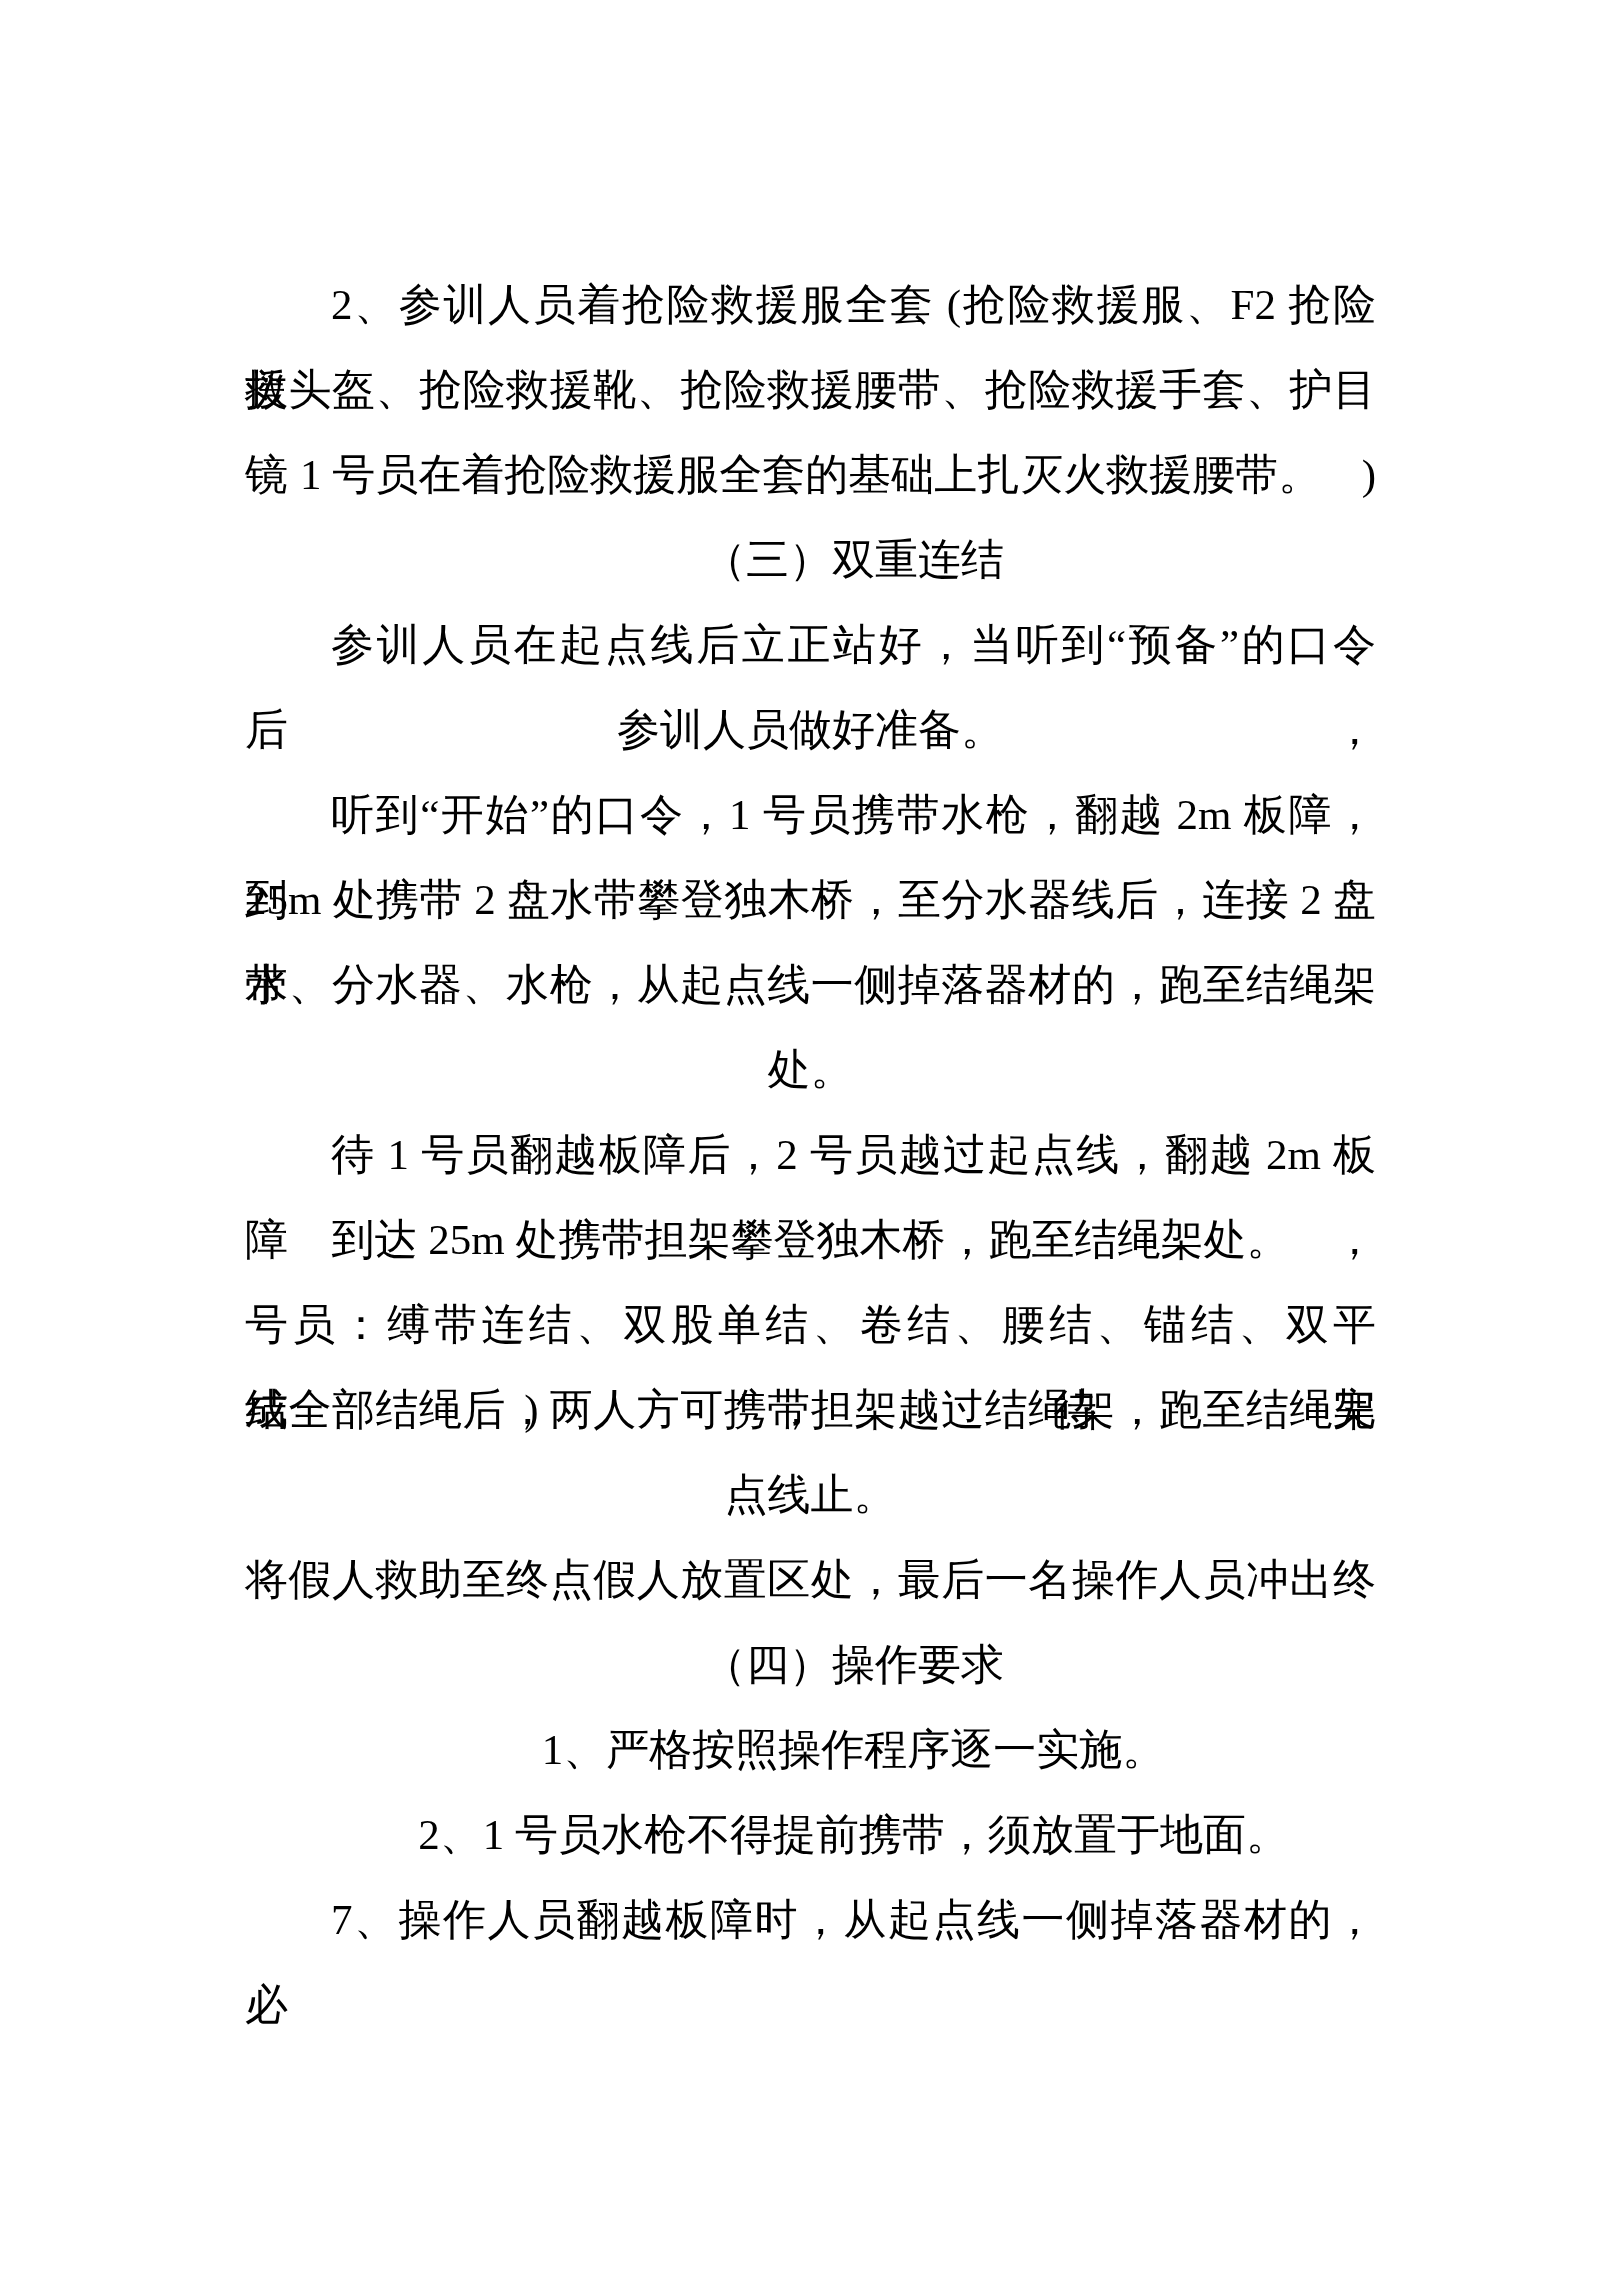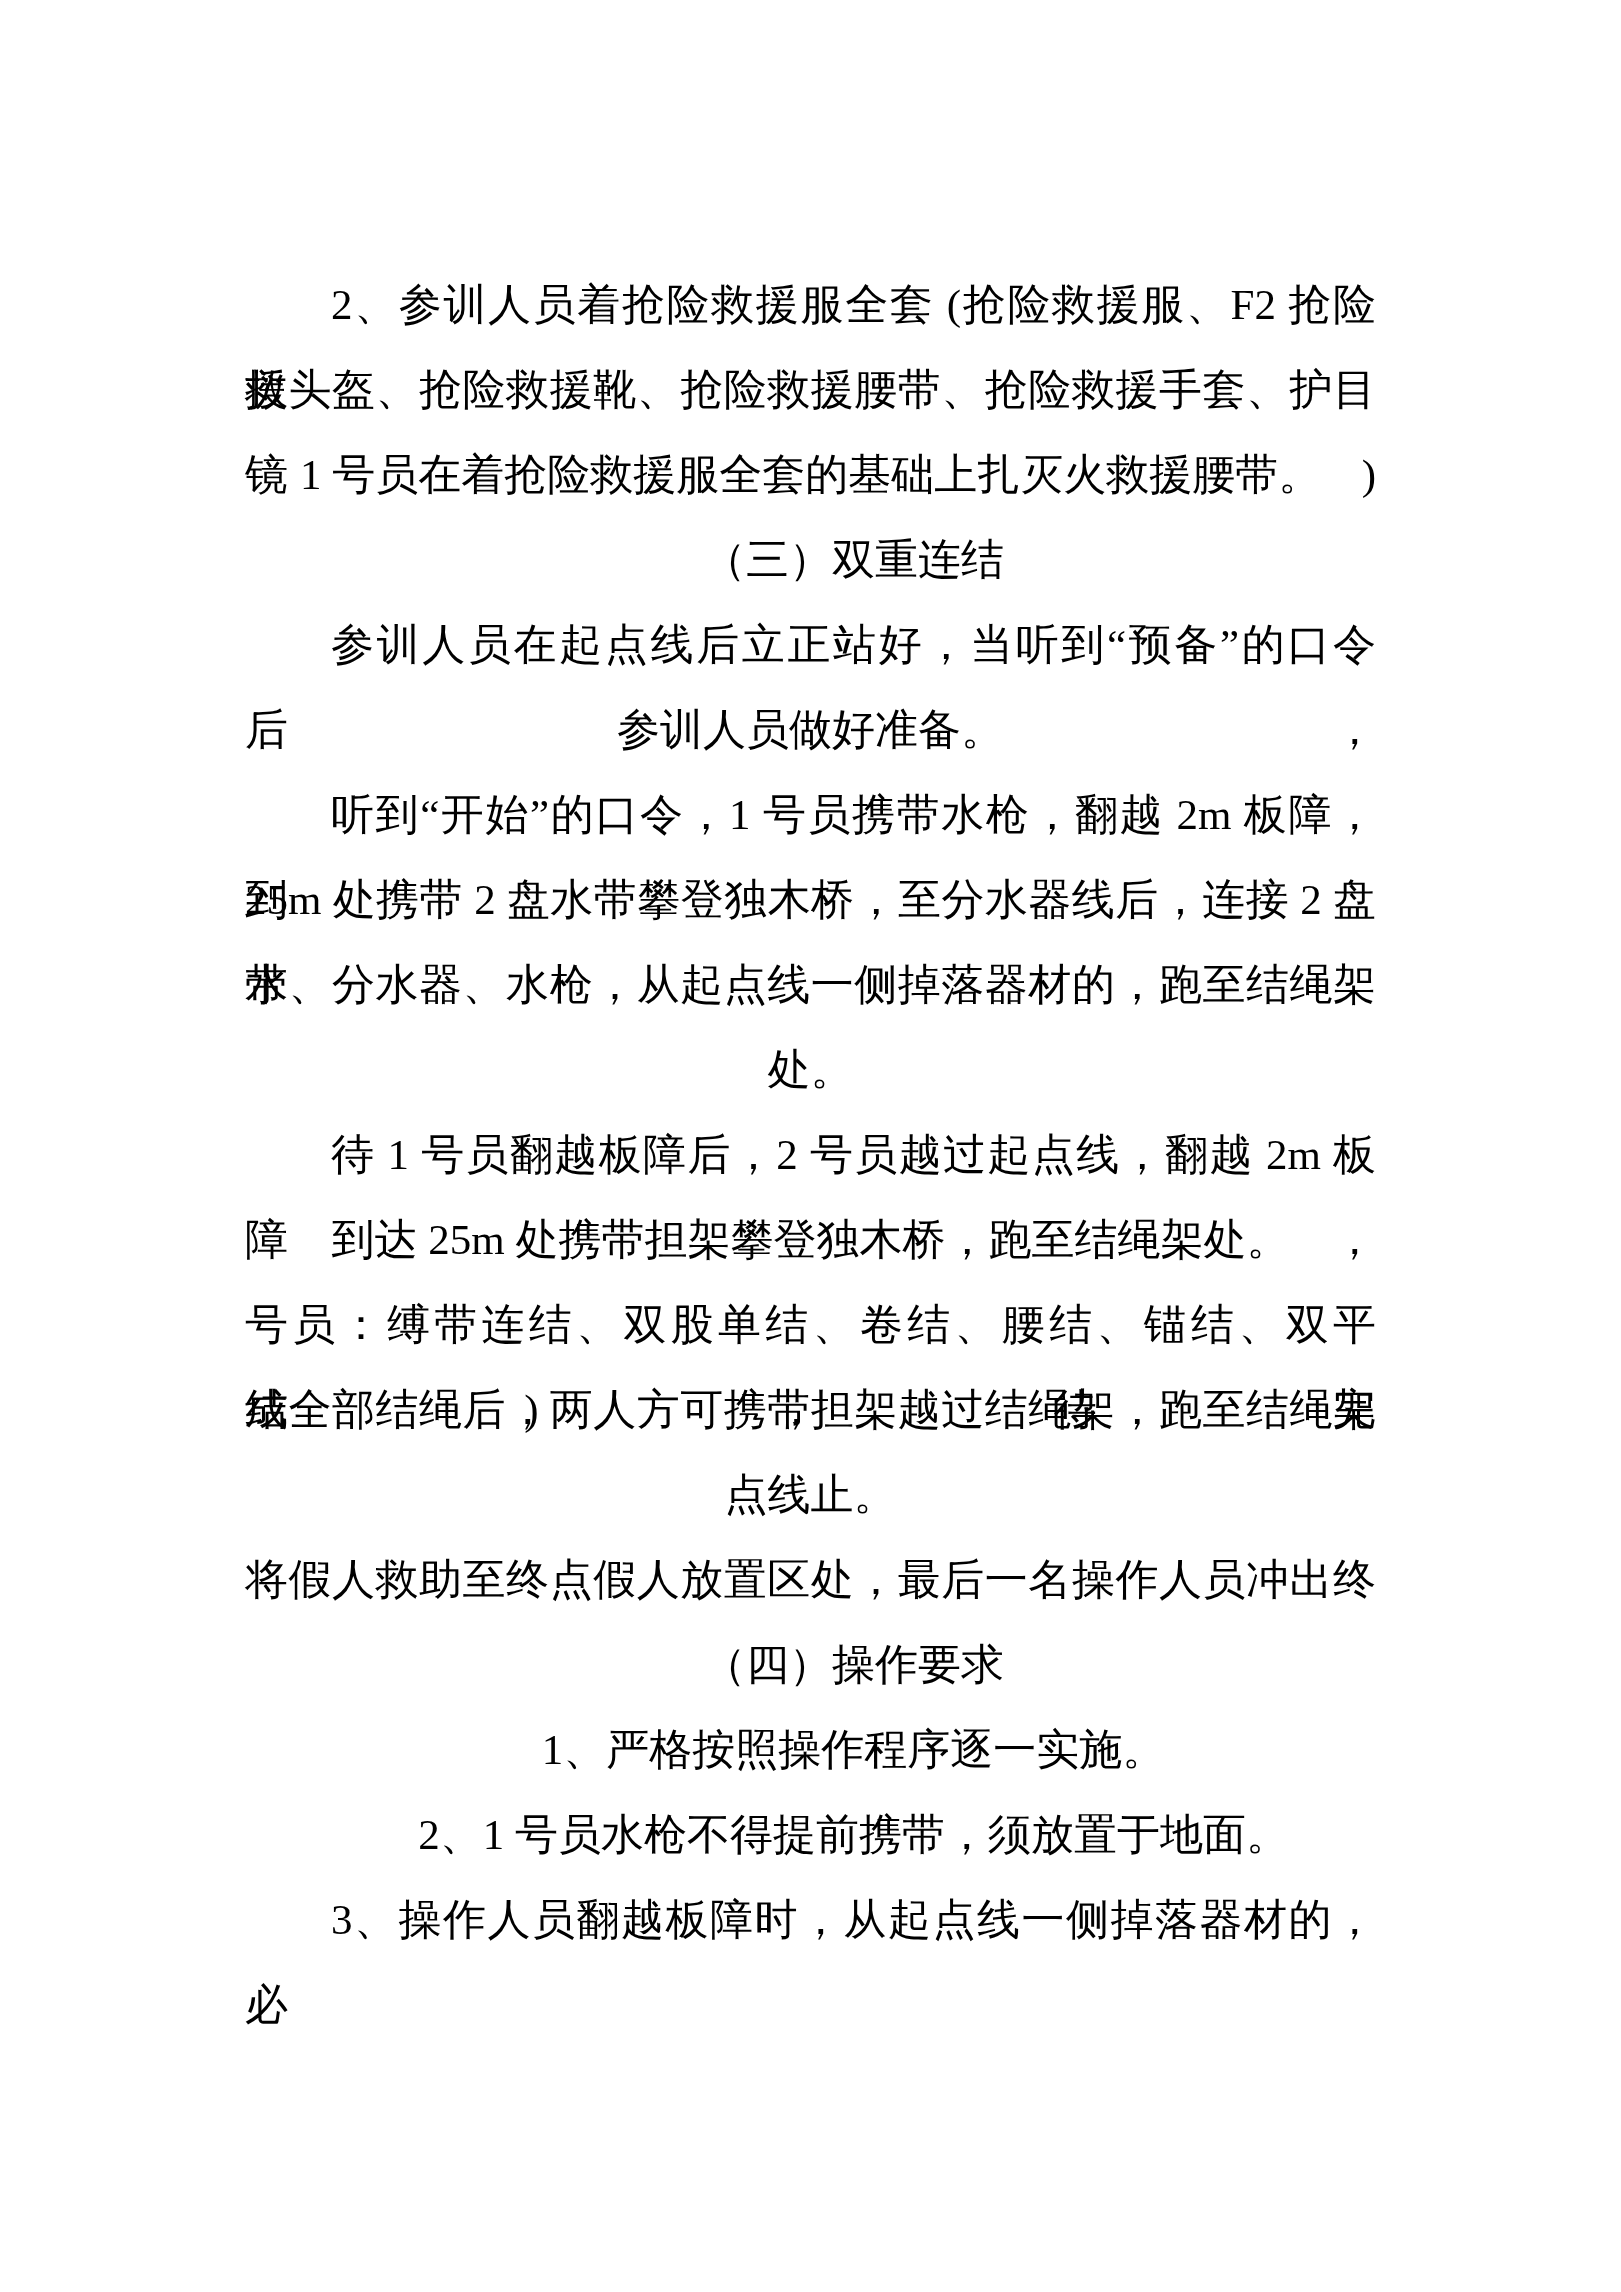--- a/index.html
+++ b/index.html
@@ -50,15 +50,15 @@
   <div class="line">处。</div>
   <div class="line ind fill">待 1 号员翻越板障后，2 号员越过起点线，翻越 2m 板障，</div>
   <div class="line">到达 25m 处携带担架攀登独木桥，跑至结绳架处。</div>
   <div class="line fill">号员：缚带连结、双股单结、卷结、腰结、锚结、双平结)，待完</div>
   <div class="line fill">成全部结绳后，两人方可携带担架越过结绳架，跑至结绳架</div>
   <div class="line">点线止。</div>
   <div class="line fill">将假人救助至终点假人放置区处，最后一名操作人员冲出终</div>
   <div class="line ind">（四）操作要求</div>
   <div class="line ind">1、严格按照操作程序逐一实施。</div>
   <div class="line ind">2、1 号员水枪不得提前携带，须放置于地面。</div>
-  <div class="line ind fill">3、操作人员翻越板障时，从起点线一侧掉落器材的，必</div>
+  <div class="line ind fill">7、操作人员翻越板障时，从起点线一侧掉落器材的，必</div>
 </div>
 
 
 </body></html>

